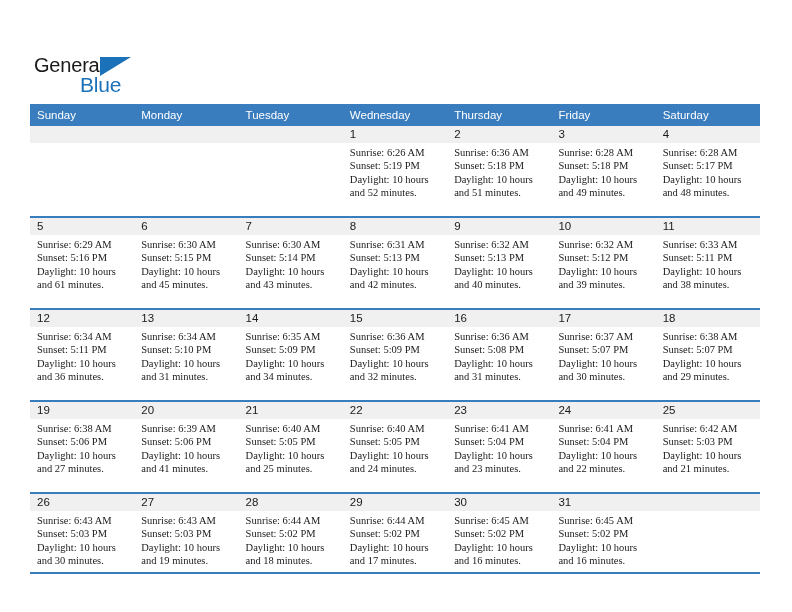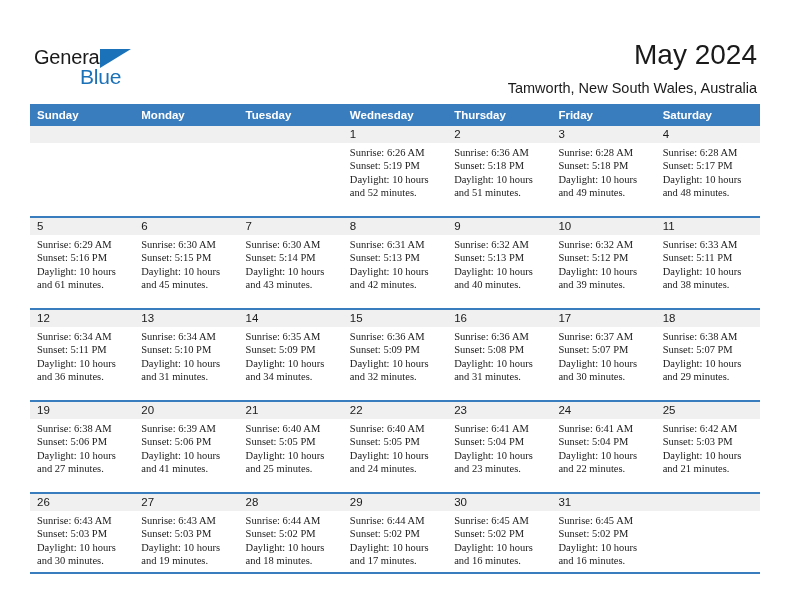--- a/index.html
+++ b/index.html
@@ -18,21 +18,21 @@
     position: relative;
     width: 792px;
     height: 612px;
     box-sizing: border-box;
   }
 
   
   .header {
     position: absolute;
     left: 0;
-    top: 8px;
+    top: 16px;
     width: 792px;
     height: 104px;
   }
   .logo {
     position: absolute;
     left: 34px;
     top: 38px;
     width: 120px;
     height: 44px;
   }
@@ -94,21 +94,21 @@
     border-collapse: collapse;
     table-layout: fixed;
     width: 730px;
   }
   table.cal col { width: 104.28px; }
 
   thead th {
     background: #3a7dbf;
     color: #ffffff;
     font-size: 11.5px;
-    font-weight: bold;
+    font-weight: normal;
     text-align: left;
     padding: 5px 0 5px 7px;
     height: 11px;
     vertical-align: middle;
   }
 
   tbody tr.week-row > td {
     vertical-align: top;
     padding: 0;
     border-top: 2px solid #3a7dbf;
@@ -155,24 +155,20 @@
 </head>
 <body>
 
 <div class="page">
 
   <div class="header">
     <div class="logo">
       <span class="logo-general">General</span>
       <span class="logo-triangle"></span>
       <span class="logo-blue">Blue</span>
-    </div>
-    <div class="title-block">
-      <div class="title">May 2024</div>
-      <div class="subtitle">Tamworth, New South Wales, Australia</div>
     </div>
   </div>
 
   <div class="calendar">
     <table class="cal">
       <colgroup>
         <col>
           <col>
           <col>
           <col>

